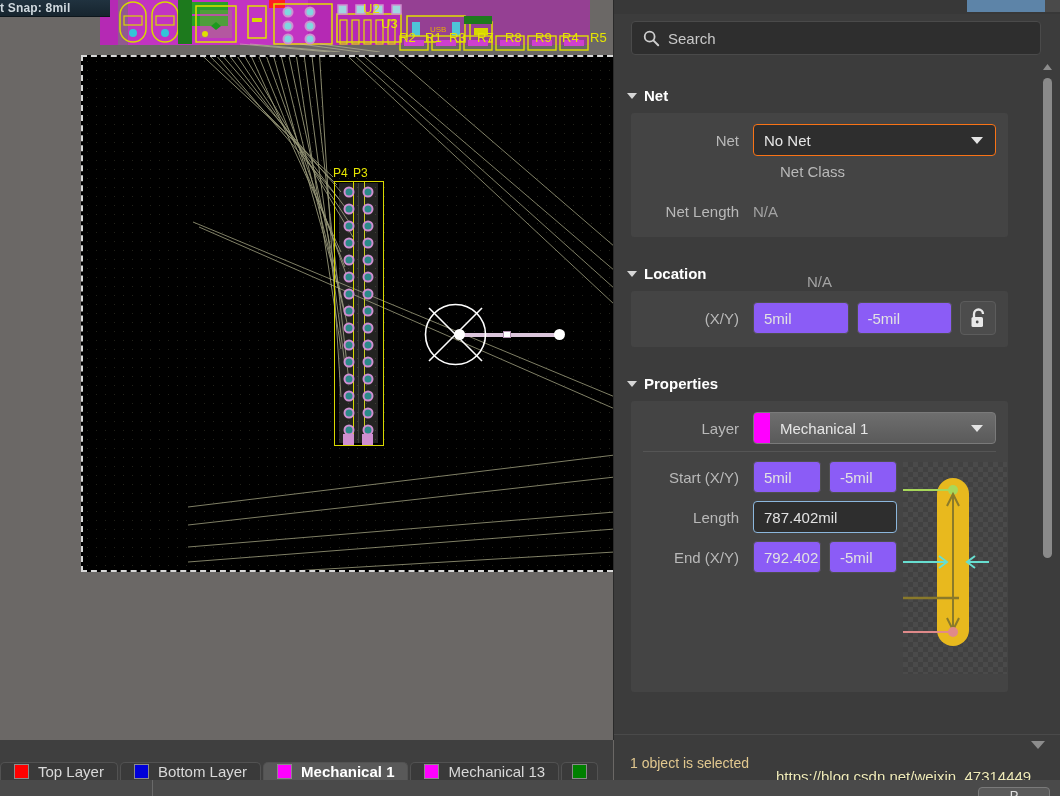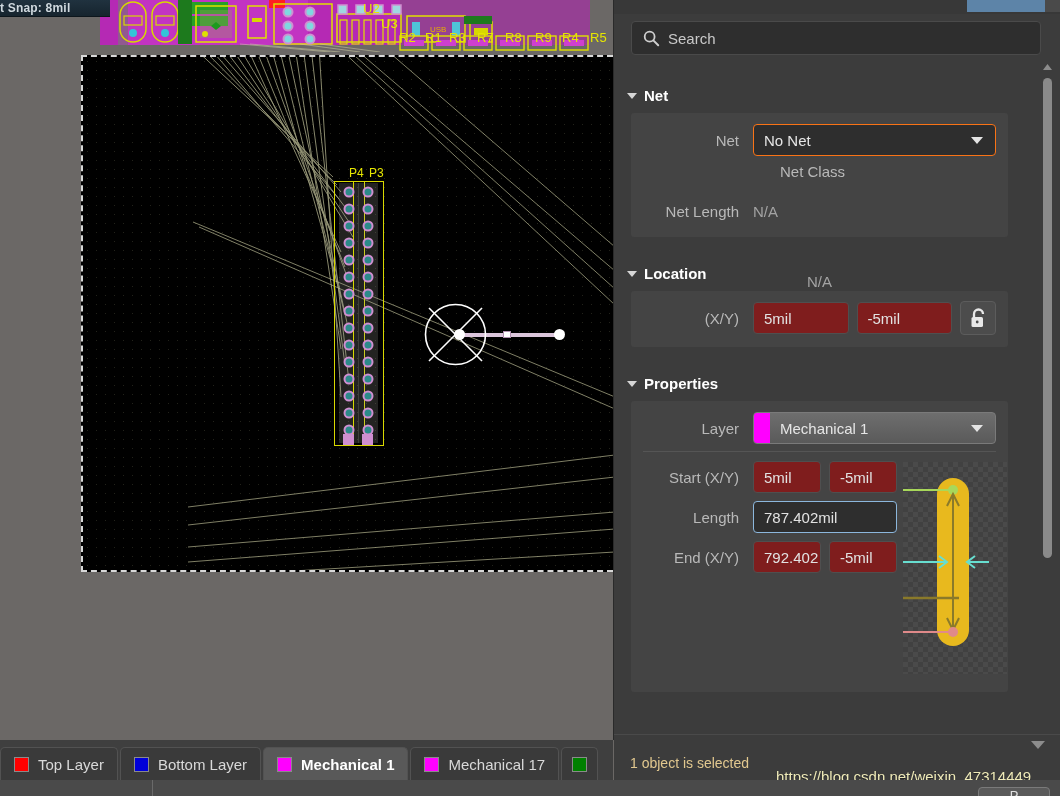--- a/index.html
+++ b/index.html
@@ -37,21 +37,21 @@
     background: linear-gradient(#20323f,#16242e);
     color: #cfd8de; font-size: 12px; font-weight: bold;
     padding-left: 38px; line-height: 16px; letter-spacing: .2px;
     border-bottom: 1px solid #0d161c; overflow: hidden;
   }
 
   
   .conn { position: absolute; border: 1px solid #d8d800; }
   .conn-label {
     position: absolute; color: #e6e600; font-size: 12px;
-    font-family: "Liberation Sans", sans-serif; line-height: 12px; margin-left: 16px;
+    font-family: "Liberation Sans", sans-serif; line-height: 12px;
   }
   .conn-body { position: absolute; background: rgba(160,160,150,.22); }
 
   
   #sel-track { position: absolute; left: 374px; top: 276px; width: 104px; height: 4px;
                background: #dcc6dc; }
   #sel-dot-a, #sel-dot-b {
     position: absolute; width: 11px; height: 11px; border-radius: 50%;
     background: #ffffff;
   }
@@ -112,21 +112,21 @@
   }
   .row { display: flex; align-items: center; height: 34px; margin-bottom: 6px; }
   .row:last-child { margin-bottom: 0; }
   .lbl {
     color: #b9b9b9; font-size: 15px; text-align: right;
     flex: 0 0 110px; padding-right: 14px;
   }
   .val-static { color: #a3a3a3; font-size: 15px; }
 
   .field {
-    background: #7f1d1d; border: 1px solid #4f4f4f; border-radius: 4px;
+    background: #8b5cf6; border: 1px solid #4f4f4f; border-radius: 4px;
     color: #e2e2e2; font-size: 15px; height: 32px;
     display: flex; align-items: center; padding: 0 10px;
   }
   .field.focused { border: 1px solid #8cb7dd; background: #2e2e2e; }
 
   .dropdown {
     background: #2e2e2e; border: 1px solid #f97316; border-radius: 4px;
     color: #e6e6e6; font-size: 15px; height: 32px;
     display: flex; align-items: center; padding: 0 10px;
     position: relative; flex: 1;
@@ -175,21 +175,21 @@
     background: #8a8a8a; border-radius: 5px;
   }
 
   
   #layer-bar {
     position: absolute; left: 0; top: 740px; width: 613px; height: 40px;
     background: #3f3f3f; display: flex; align-items: flex-end; overflow: hidden;
   }
   .layer-tab {
     display: flex; align-items: center; gap: 9px;
-    height: 33px; padding: 0 13px;
+    height: 18px; padding: 0 13px;
     background: #3a3a3a; border: 1px solid #525252;
     border-bottom: none; border-radius: 5px 5px 0 0;
     color: #d9d9d9; font-size: 15px; margin-right: 2px;
   }
   .layer-tab.active { background: #595959; color: #ffffff; font-weight: bold; }
   .layer-sw { width: 15px; height: 15px; flex: 0 0 15px; border: 1px solid #8a8a8a; }
 
   #status-right {
     position: absolute; left: 613px; top: 755px; width: 447px; height: 26px;
     color: #e2c88f; font-size: 14px; padding-left: 17px;
@@ -441,21 +441,21 @@
     <div class="layer-tab">
       <span class="layer-sw" style="background:#0000d8"></span>
       <span>Bottom Layer</span>
     </div>
     <div class="layer-tab active">
       <span class="layer-sw" style="background:#ff00ff"></span>
       <span>Mechanical 1</span>
     </div>
     <div class="layer-tab">
       <span class="layer-sw" style="background:#ff00ff"></span>
-      <span>Mechanical 17</span>
+      <span>Mechanical 13</span>
     </div>
     <div class="layer-tab" style="padding:0 10px;">
       <span class="layer-sw" style="background:#008000"></span>
     </div>
   </div>
 
   <div id="panel">
     <div id="panel-topbar">
       <div id="active-tab"></div>
       <div id="active-tab-x"></div>

